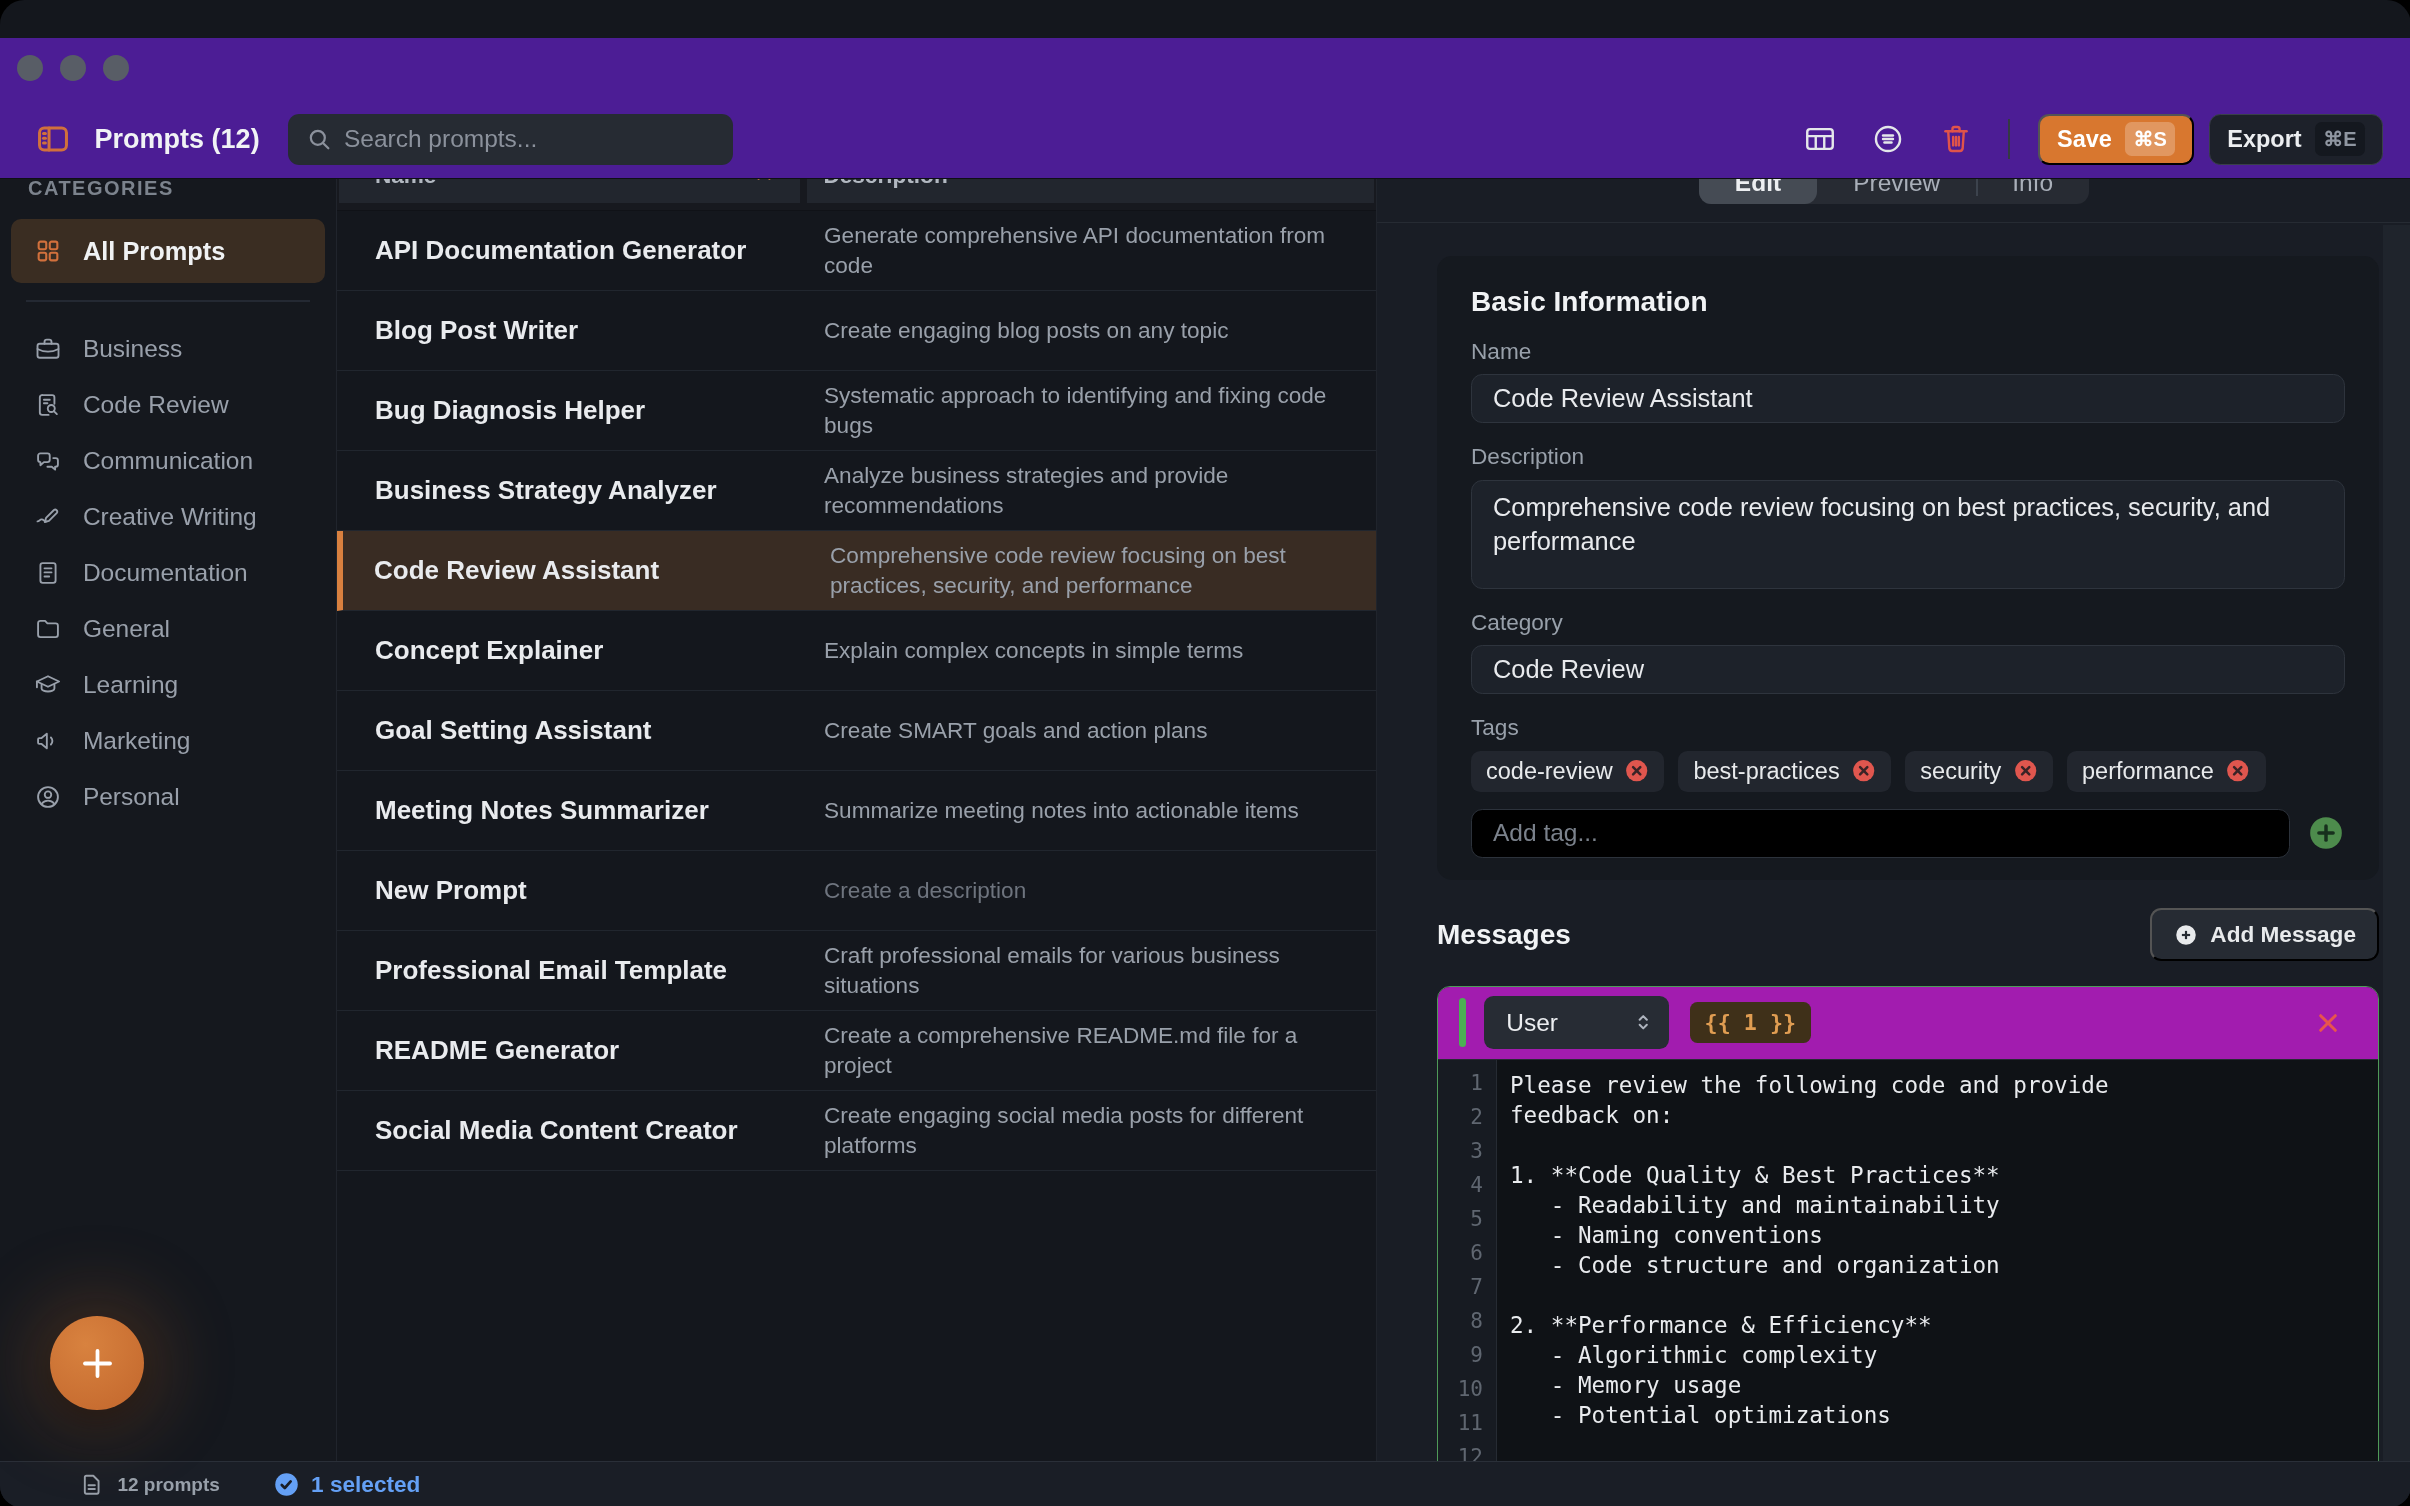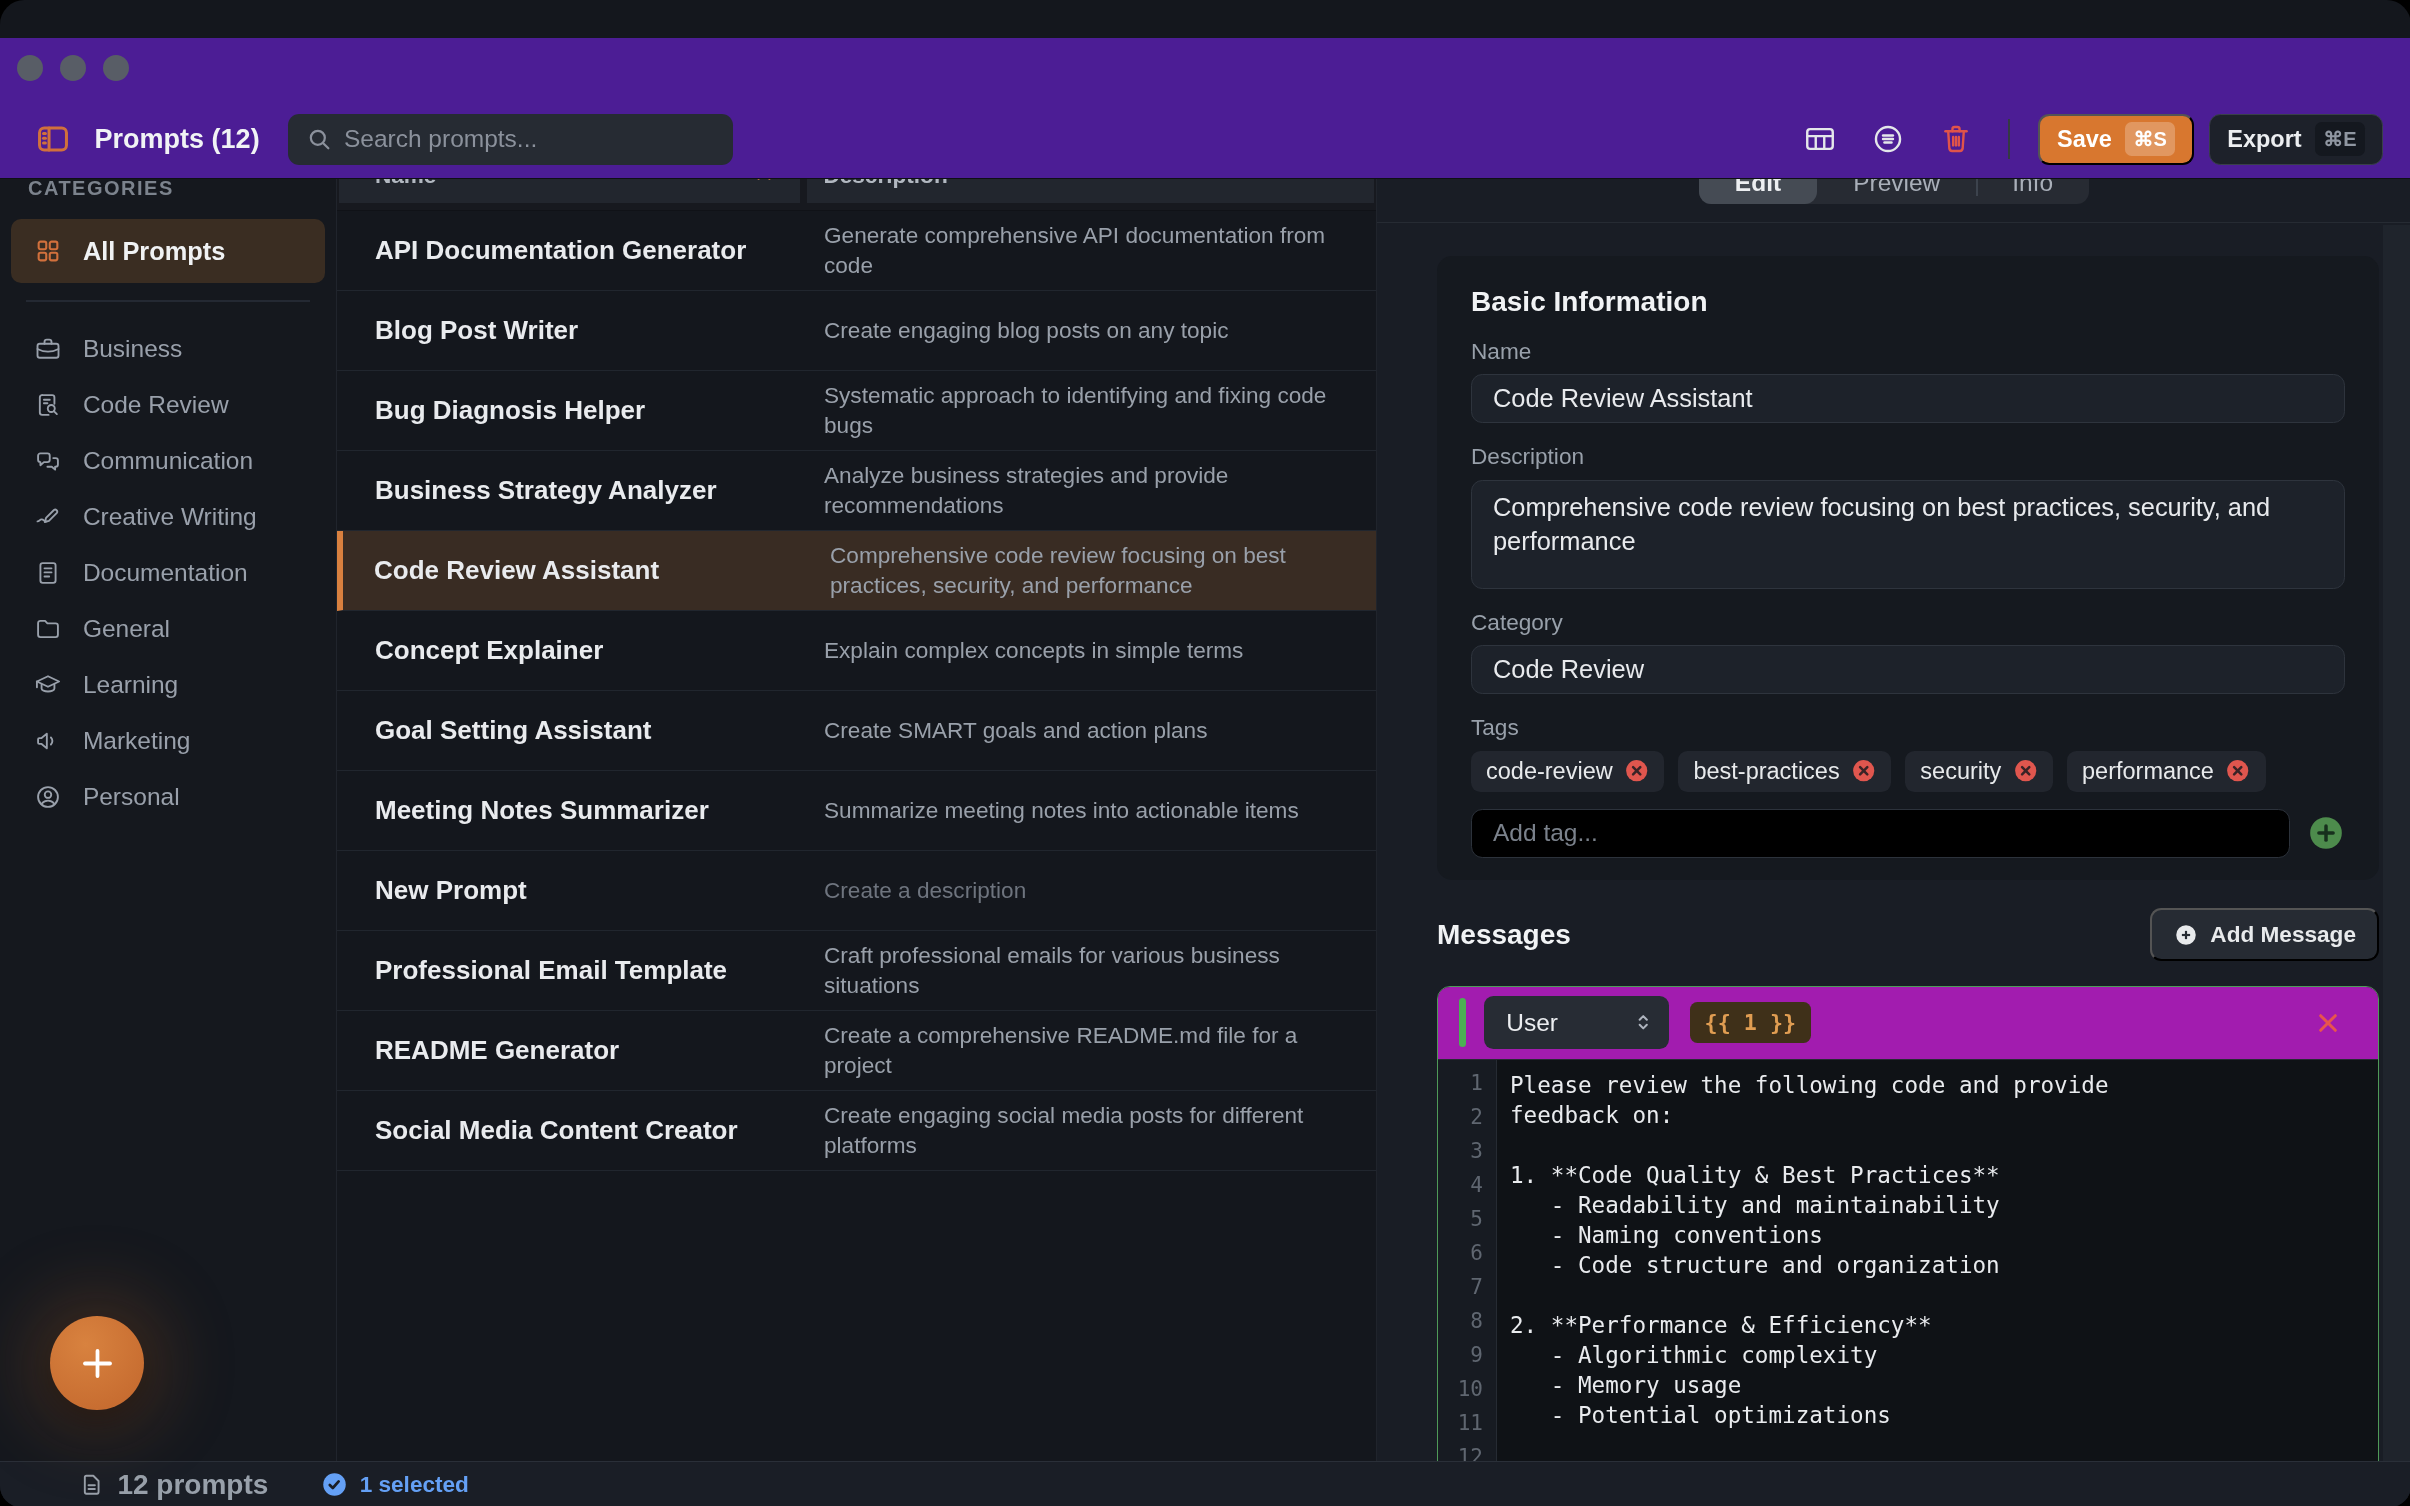--- a/index.html
+++ b/index.html
@@ -133,21 +133,21 @@
   .gutter .ln { display:block; height:34px; line-height:34px; text-align:right; padding-right:13px;
                 font-family:"DejaVu Sans Mono", monospace; font-size:21px; color:#5f6670; }
   .code { padding:10.4px 0 0 13px; font-family:"DejaVu Sans Mono", monospace; font-size:22.6px;
           color:#e9ebee; overflow:hidden; }
   .code .cl { height:30px; line-height:30px; white-space:pre; }
 
   
   .statusbar { position:absolute; left:0; right:0; bottom:0; height:46px; background:#1a1e26;
                border-top:1.9px solid #2a2f38; display:flex; align-items:center; padding-left:79px; }
   .statusbar .sb-ico { width:25.4px; height:25.4px; color:#98a0aa; margin-right:13px; }
-  .sb-count { font-size:28px; font-weight:600; color:#98a0aa; }
+  .sb-count { font-size:19px; font-weight:600; color:#98a0aa; }
   .sb-check { width:27px; height:27px; margin:0 11.3px 0 53px; }
   .sb-selected { font-size:22.6px; font-weight:700; color:#64a0f5; }
 
   svg { display:block; width:100%; height:100%; }
 </style>
 </head>
 <body>
 
 <div class="window">
 

